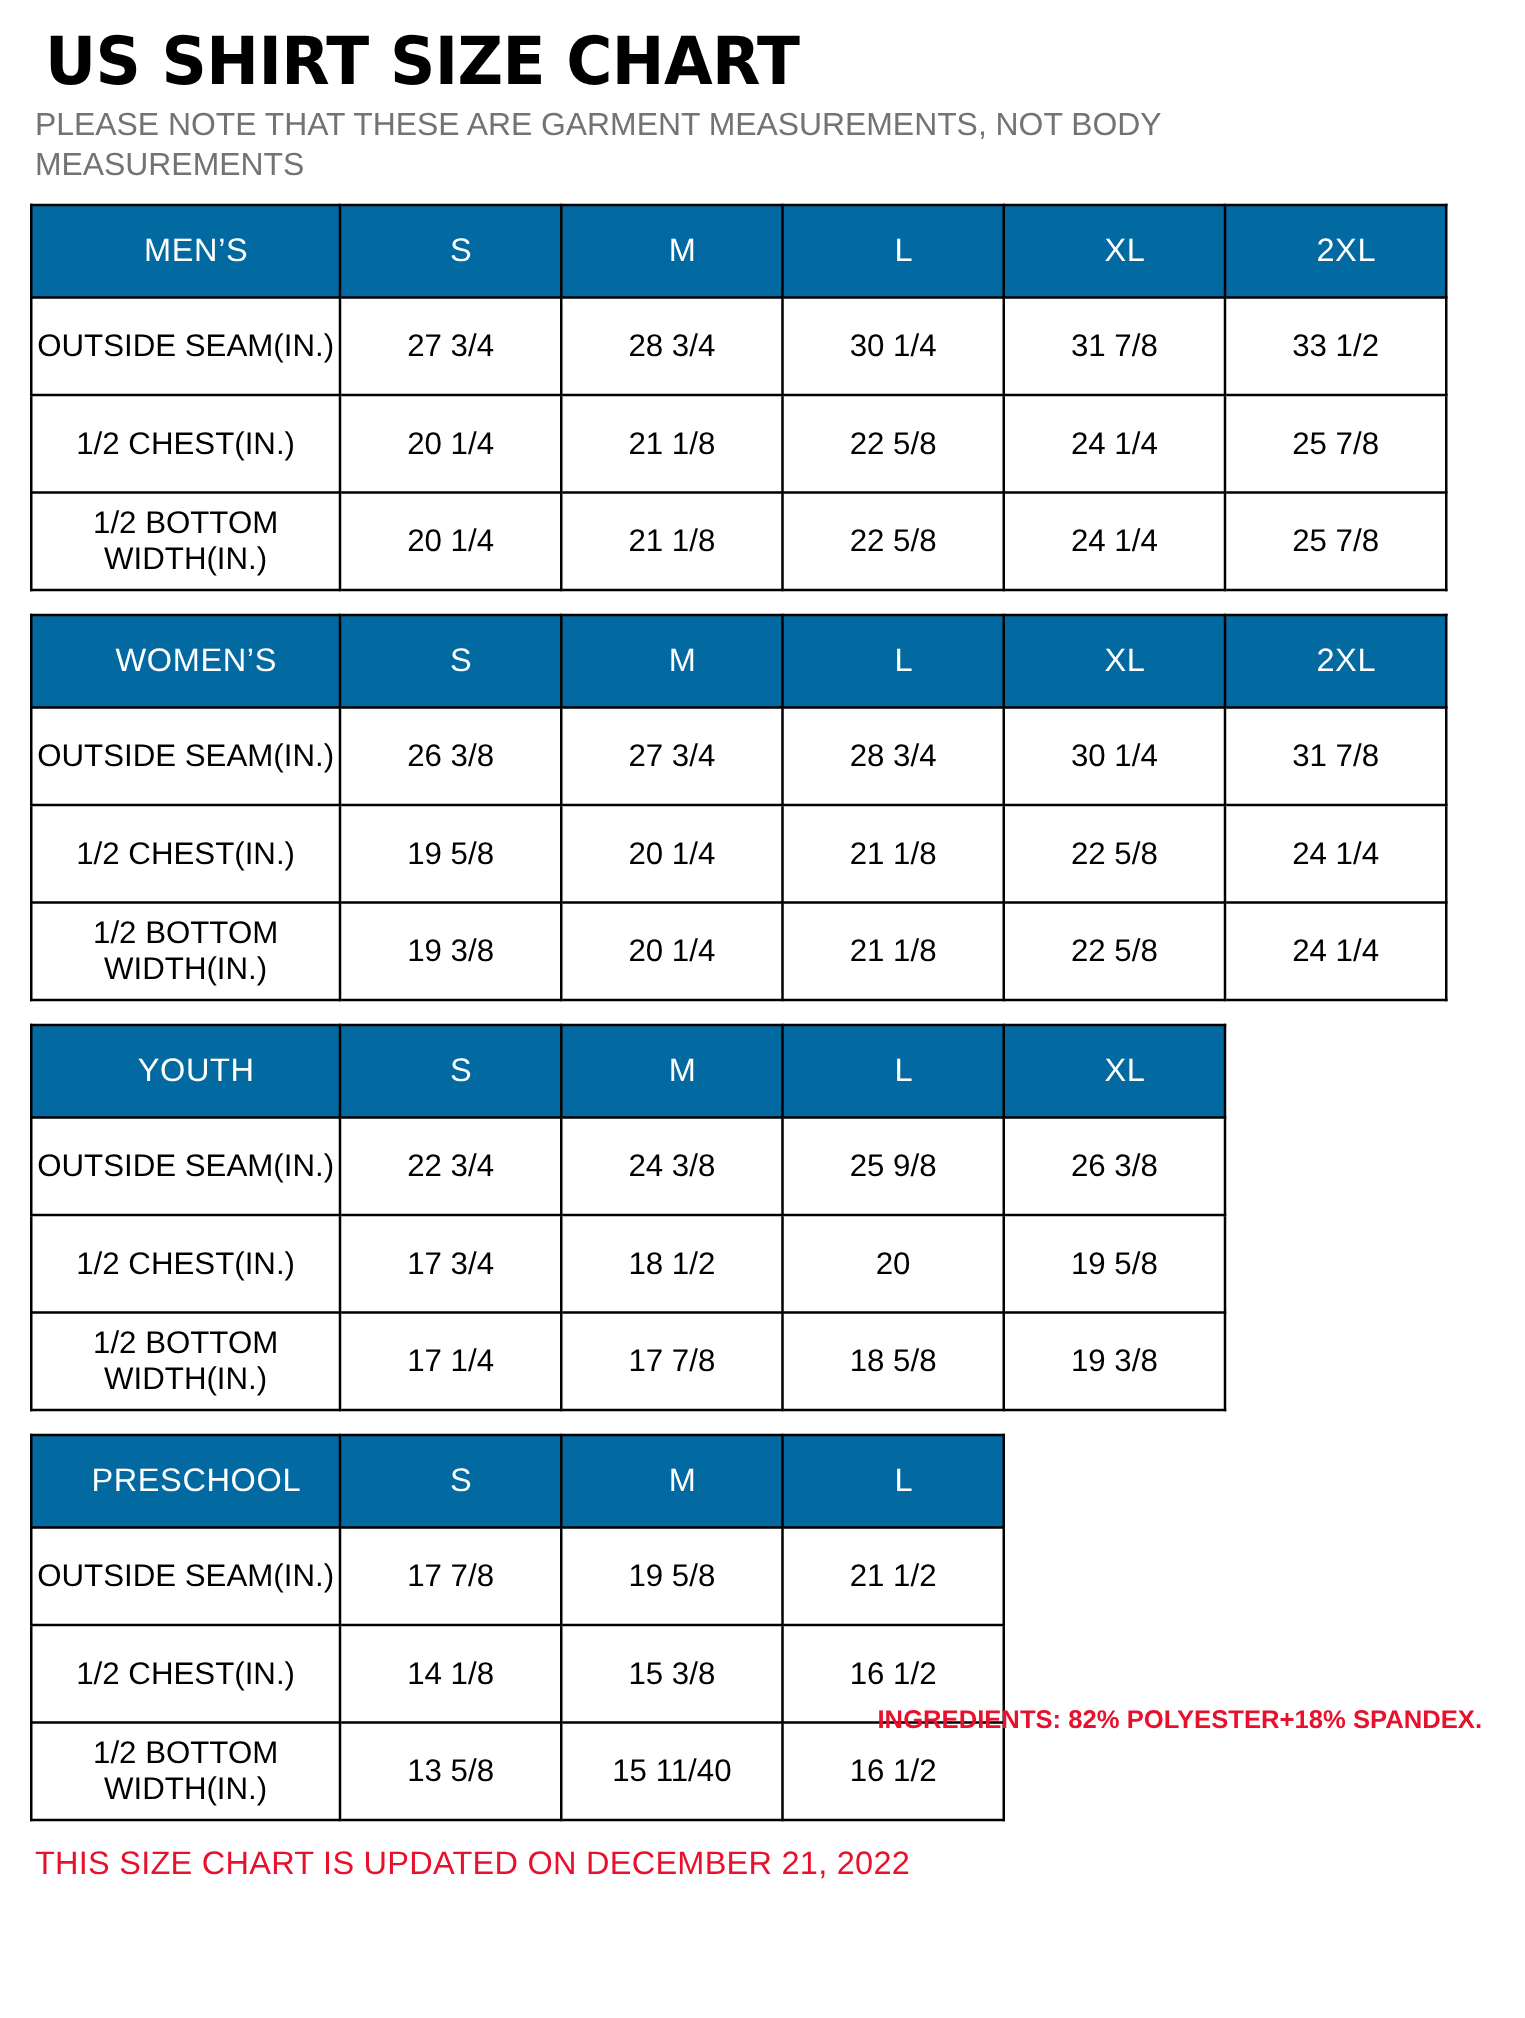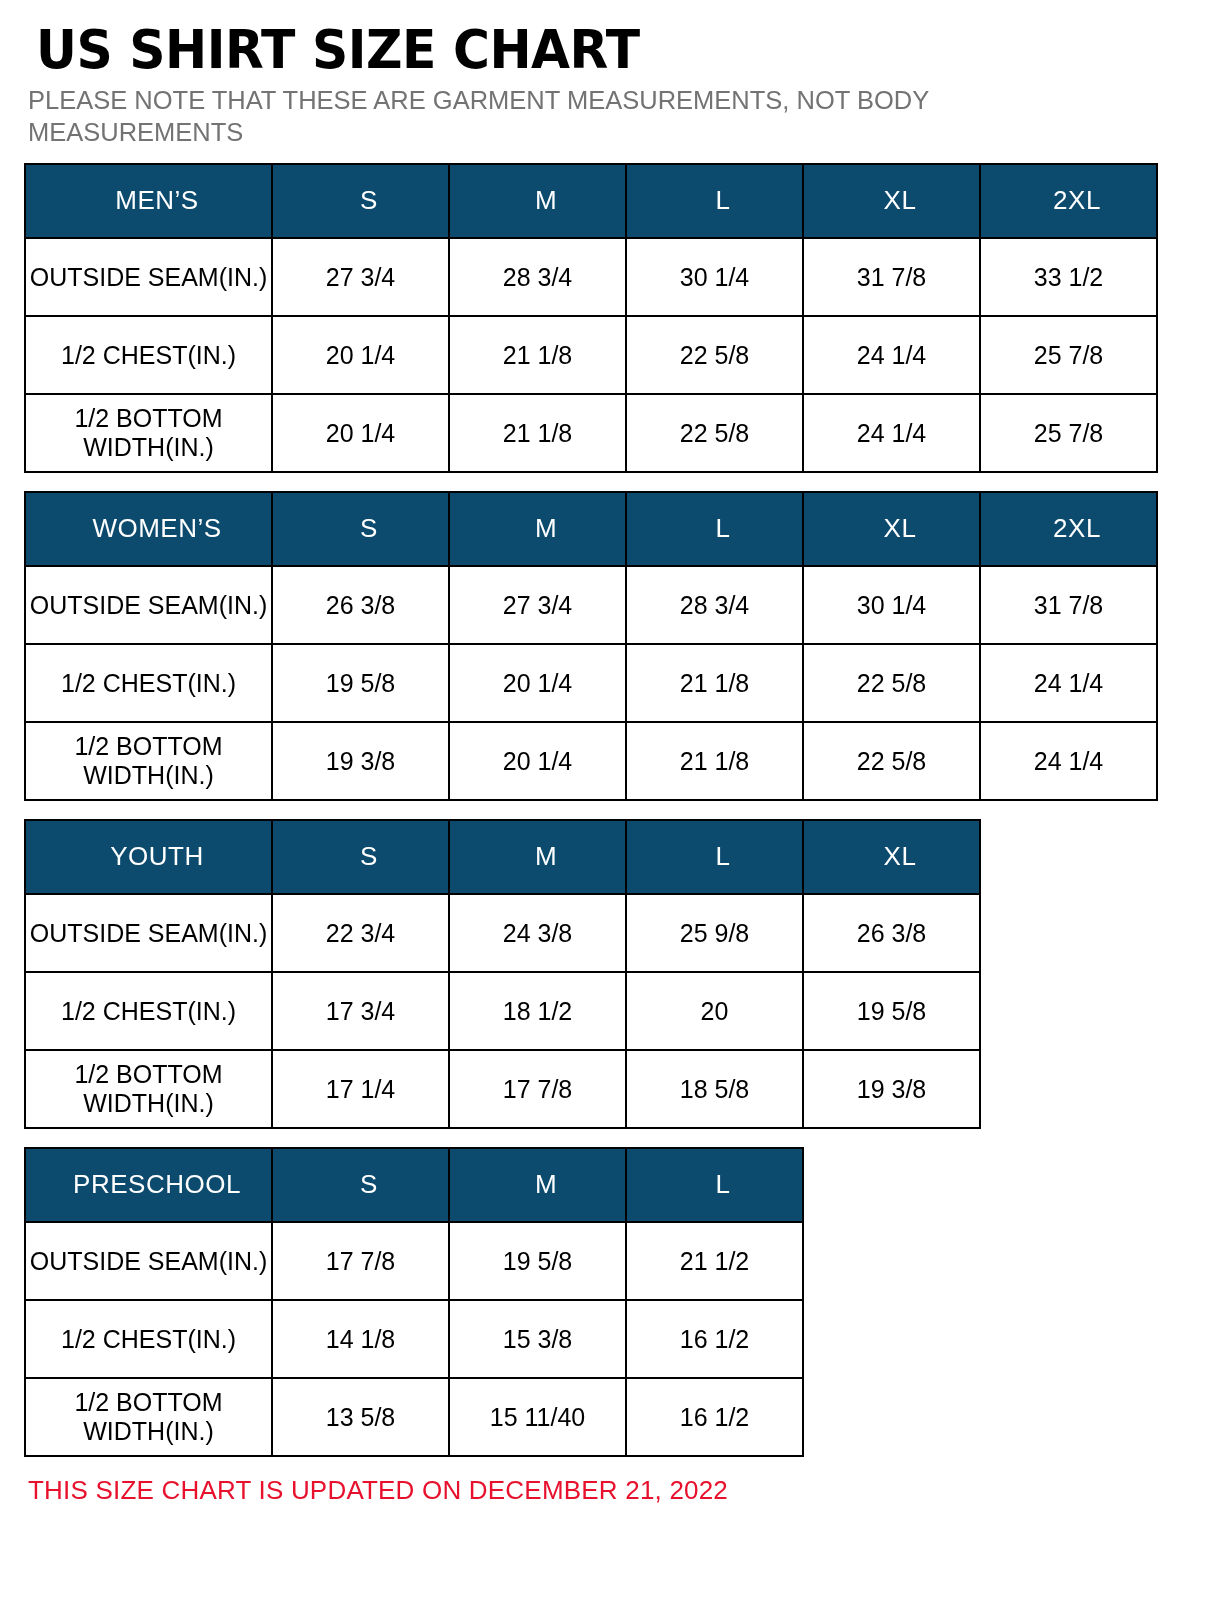--- a/index.html
+++ b/index.html
@@ -48,21 +48,21 @@
     text-align: center;
     vertical-align: middle;
     font-size: 25px;
     font-weight: normal;
     padding: 6px 4px;
     line-height: 1.15;
     background: #ffffff;
     color: #000;
   }
   table.sizetable thead td {
-    background: #0c4a6e;
+    background: #0369a1;
     color: #ffffff;
     height: 60px;
     font-size: 26px;
     letter-spacing: 0.5px;
     padding-left: 21px;
   }
   table.sizetable tbody td.rowlabel {
     font-size: 25px;
     padding: 4px 2px;
   }
@@ -237,13 +237,14 @@
             <td class="col-size">16 1/2</td>
           </tr>
         </tbody>
       </table>
     </div>
 
   <div class="footer">THIS SIZE CHART IS UPDATED ON DECEMBER 21, 2022</div>
 </div>
 
 <div class="ingredients">
+  <div>INGREDIENTS: 82% POLYESTER+18% SPANDEX.</div>
 </div>
 
 </body></html>

